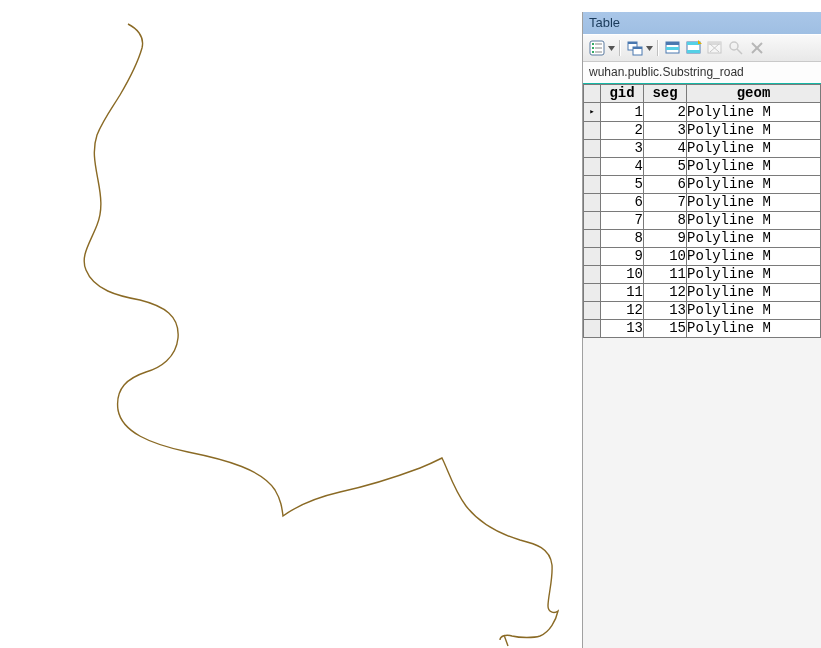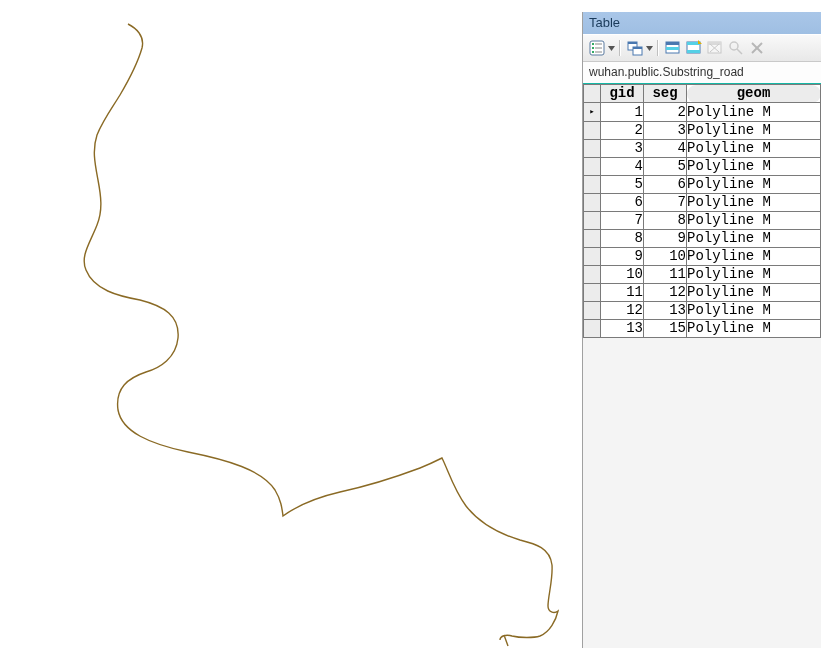--- a/index.html
+++ b/index.html
@@ -104,21 +104,21 @@
   }
   table.grid th {
     background: #ececec;
     font-weight: bold;
     text-align: center;
     font-family: "SimSun","NSimSun","Courier New",monospace;
   }
   .col-rowhdr { width: 16px; }
   .col-gid  { width: 42px; text-align:right; padding-right:4px;}
   .col-seg  { width: 42px; text-align:right; padding-right:4px;}
-  .col-geom { width: auto; text-align:left; padding-left:2px;border-radius:9px;}
+  .col-geom { width: auto; text-align:left; padding-left:2px;}
   .rowhdr {
     background:#ececec !important;
     text-align:center;
     font-size:10px;
     color:#333;
   }
   .rowhdr.current::before{
     content:"▸";
     font-size:9px;
     color:#000;

